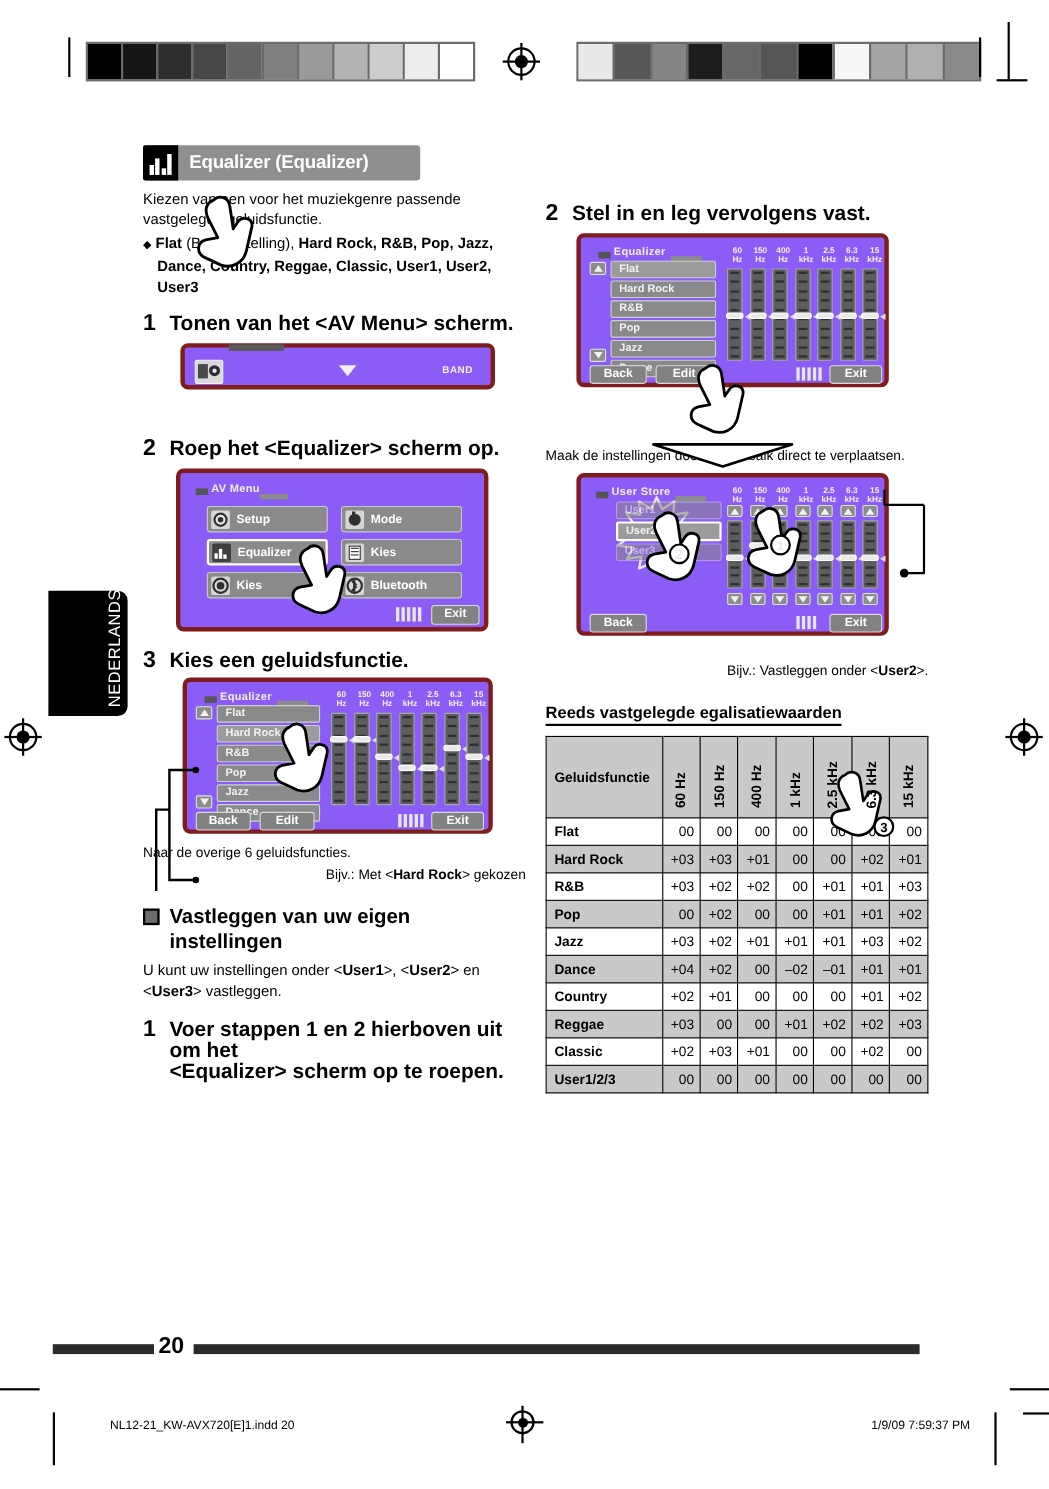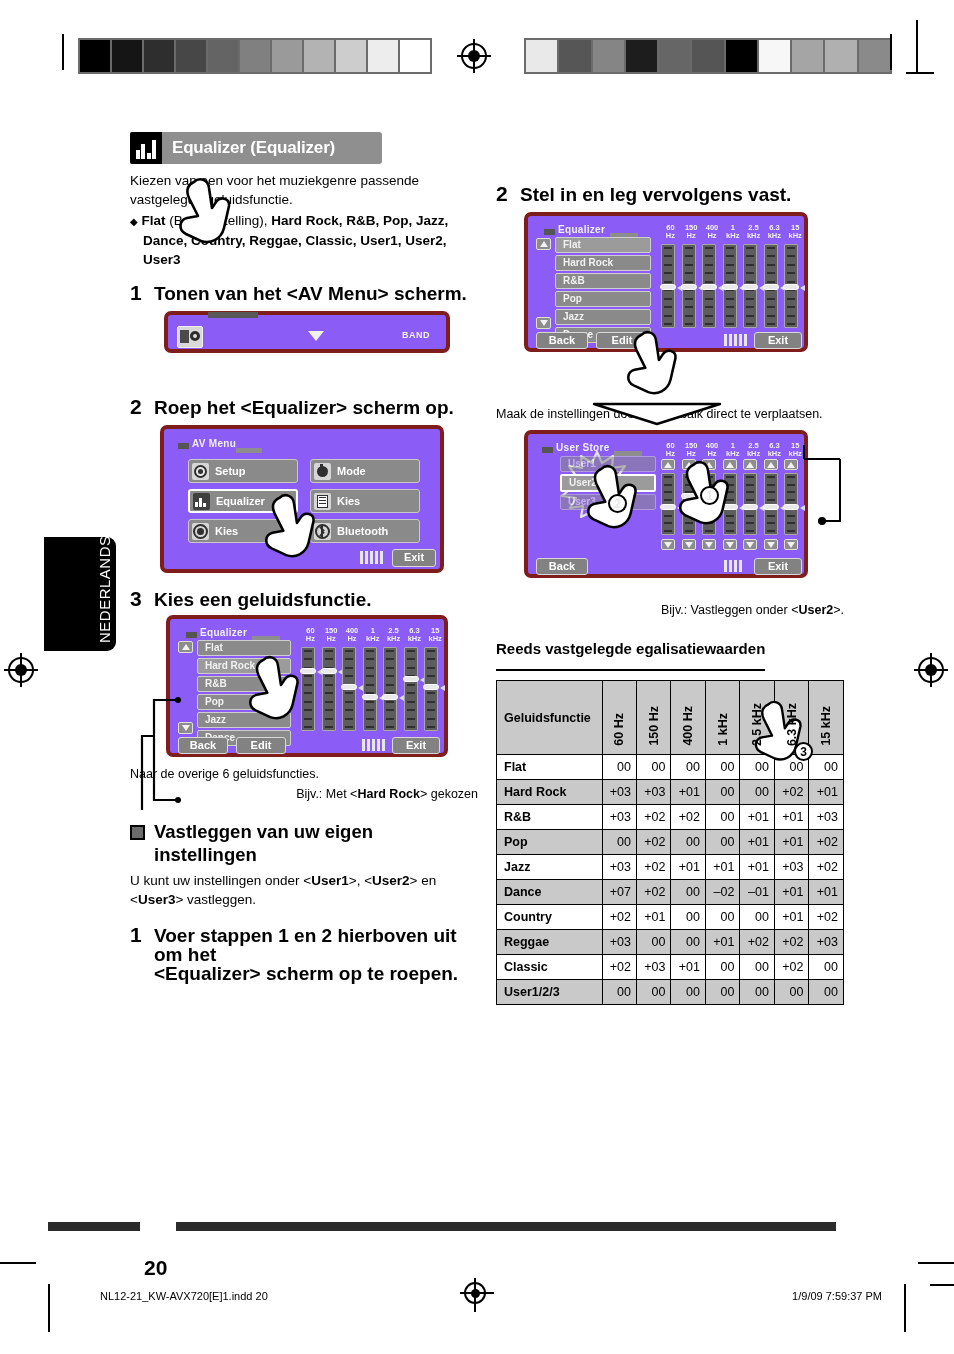--- a/index.html
+++ b/index.html
@@ -370,21 +370,21 @@
 
   
   .loop { position: absolute; }
 
   
   .tbl-title {
     font-size: 15px;
     font-weight: bold;
     border-bottom: 2px solid #000;
     display: inline-block;
-    padding-bottom: 12px;
+    padding-bottom: 1px;
     margin-bottom: 9px;
   }
   table.eq {
     border-collapse: collapse;
     width: 348px;
     table-layout: fixed;
   }
   table.eq th, table.eq td {
     border: 1px solid #000;
     font-size: 12.5px;
@@ -1247,21 +1247,21 @@
           <td>+03</td>
           <td>+02</td>
           <td>+01</td>
           <td>+01</td>
           <td>+01</td>
           <td>+03</td>
           <td>+02</td>
         </tr>
         <tr class="shaded">
           <th>Dance</th>
-          <td>+07</td>
+          <td>+04</td>
           <td>+02</td>
           <td>00</td>
           <td>–02</td>
           <td>–01</td>
           <td>+01</td>
           <td>+01</td>
         </tr>
         <tr>
           <th>Country</th>
           <td>+02</td>
@@ -1306,21 +1306,21 @@
     </table>
   </div>
 
   <svg style="position:absolute;left:800px;top:445px;" width="50" height="120">
     <path d="M4 0 L4 14 M40 14 L40 76 L22 76" fill="none" stroke="#000" stroke-width="2"></path>
     <path d="M4 14 L40 14" fill="none" stroke="#000" stroke-width="2"></path>
     <circle cx="22" cy="76" r="4" fill="#000"></circle>
   </svg>
 
   <div class="foot-rule" style="left:48px;top:1222px;width:92px;"></div>
-  <div class="page-no" style="left:144px;top:1212px;margin-top:44px;">20</div>
+  <div class="page-no" style="left:144px;top:1212px;">20</div>
   <div class="foot-rule" style="left:176px;top:1222px;width:660px;"></div>
 
   <div class="foot-line" style="left:0px;top:1262px;width:36px;height:2px;"></div>
   <div class="foot-line" style="left:918px;top:1262px;width:36px;height:2px;"></div>
   <div class="foot-line" style="left:48px;top:1284px;width:2px;height:48px;"></div>
   <div class="foot-line" style="left:904px;top:1284px;width:2px;height:48px;"></div>
   <div class="foot-line" style="left:930px;top:1284px;width:24px;height:2px;"></div>
 
   <div class="foot-meta" style="left:88px;top:1290px;">NL12-21_KW-AVX720[E]1.indd   20</div>
   <div class="reg-target" style="left:464px;top:1282px;width:22px;height:22px;">

